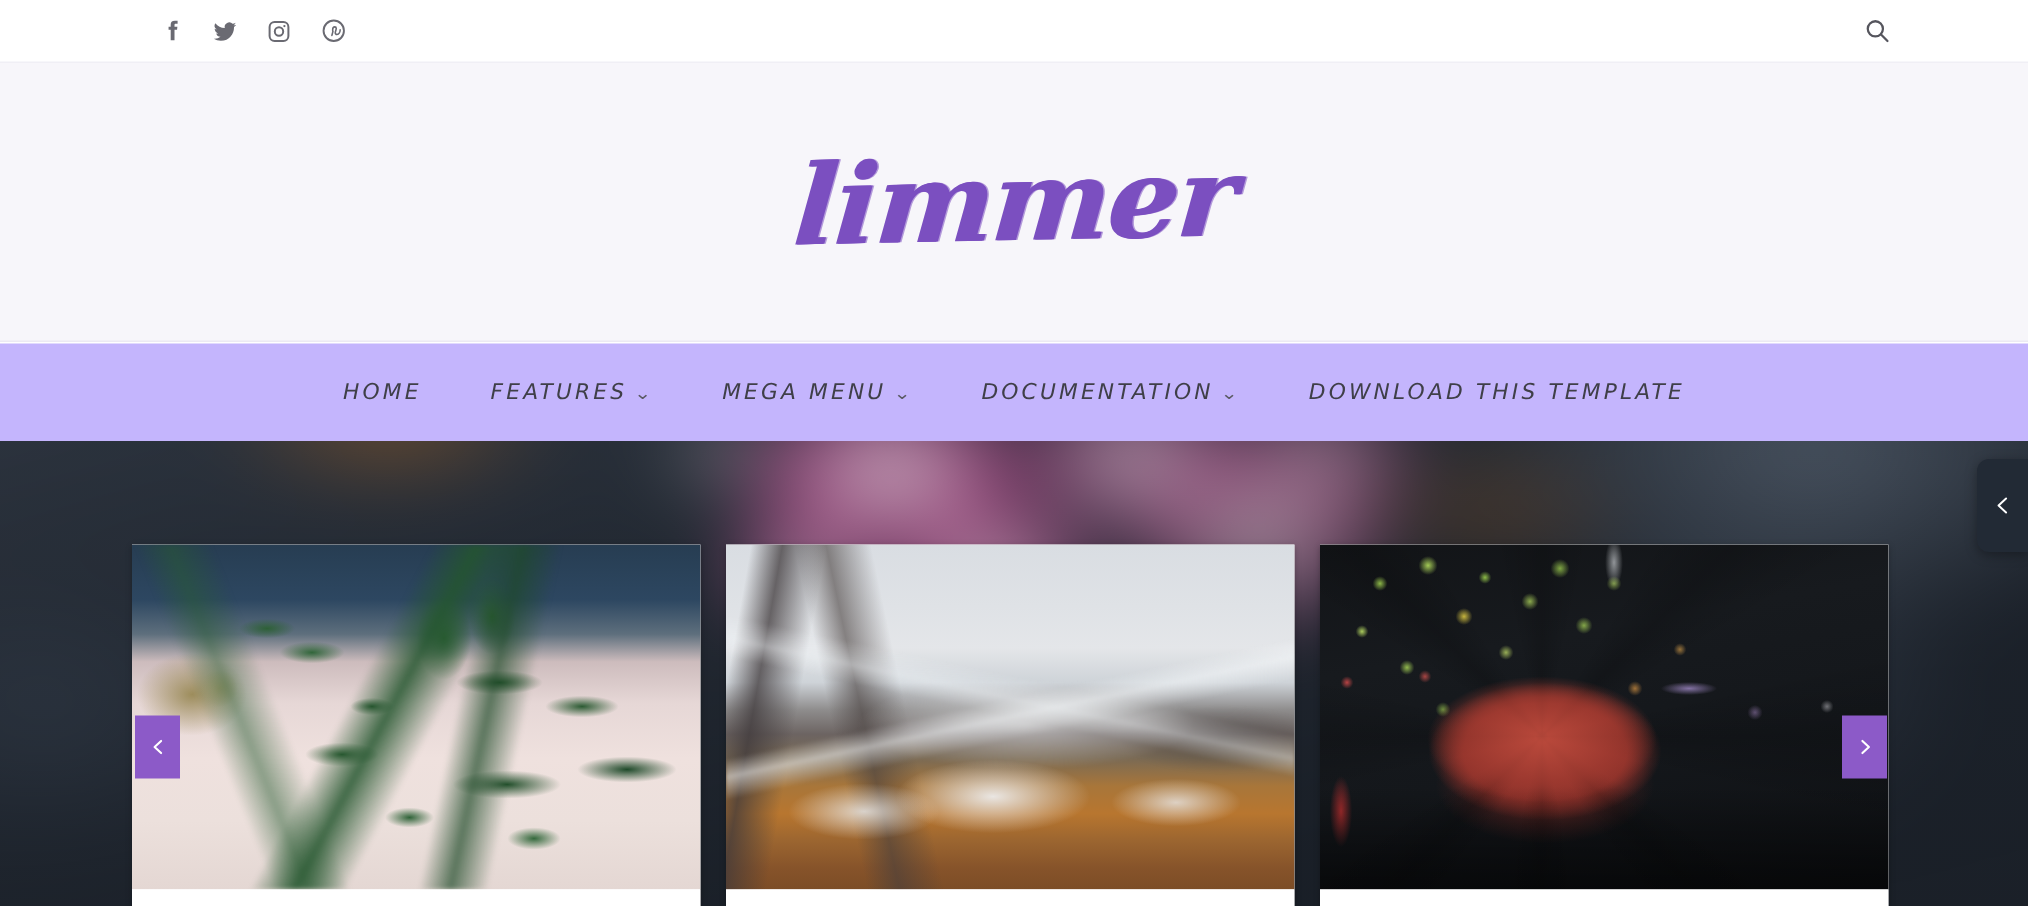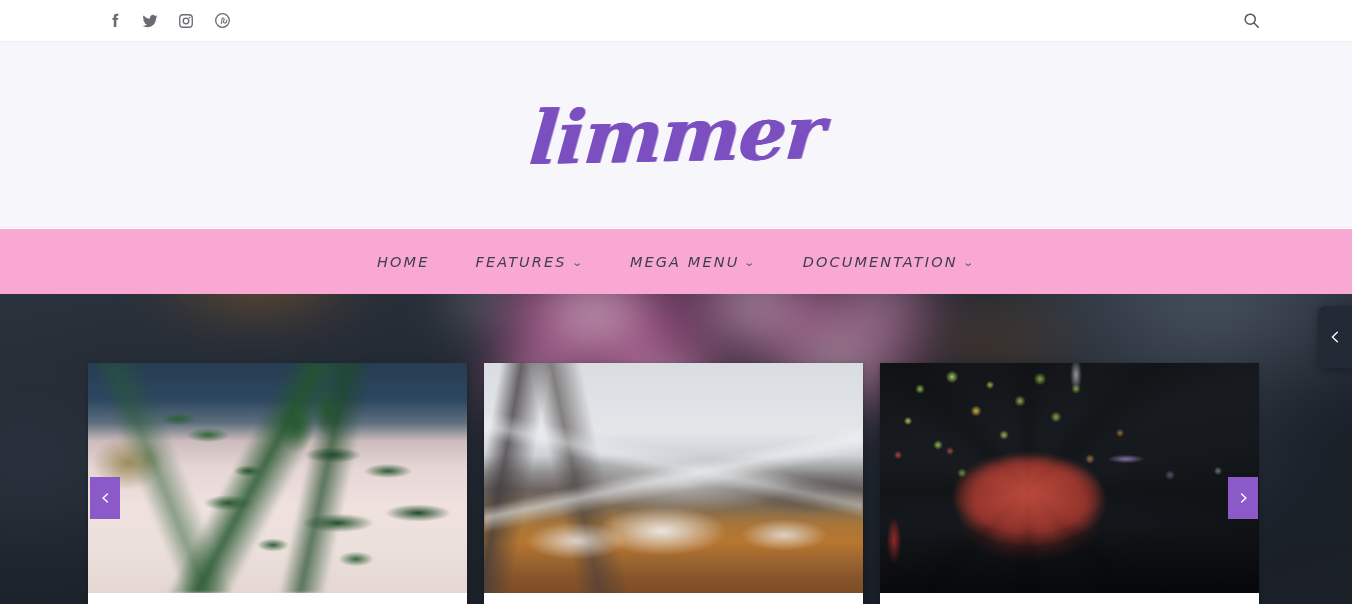--- a/index.html
+++ b/index.html
@@ -50,21 +50,21 @@
     color:#7b4fc0;
     letter-spacing:-1px;
     transform:skewX(-6deg) rotate(-1.2deg);
     text-shadow:1px 0 0 #7b4fc0, 2px 0 0 rgba(123,79,192,.55);
     user-select:none;
   }
 
   
   .navband{
     position:absolute; left:0; top:229px; width:1352px; height:65px;
-    background:#f9a8d4;
+    background:#c4b5fd;
     display:flex; align-items:center; justify-content:center;
   }
   .nav{
     display:flex; align-items:center;
   }
   .nav-item{
     display:flex; align-items:center;
     padding:0 23px;
     font-family:"DejaVu Sans", sans-serif;
     font-style:italic;
@@ -354,20 +354,23 @@
       <div class="nav-item">
         <span>MEGA MENU</span>
         <span class="caret">⌄</span>
       </div>
 
       <div class="nav-item">
         <span>DOCUMENTATION</span>
         <span class="caret">⌄</span>
       </div>
 
+      <div class="nav-item">
+        <span>DOWNLOAD THIS TEMPLATE</span>
+      </div>
 
     </nav>
   </div>
 
   <div class="hero">
 
     <div class="hero-bg"></div>
     <div class="hero-veil"></div>
 
     <div class="rail">

